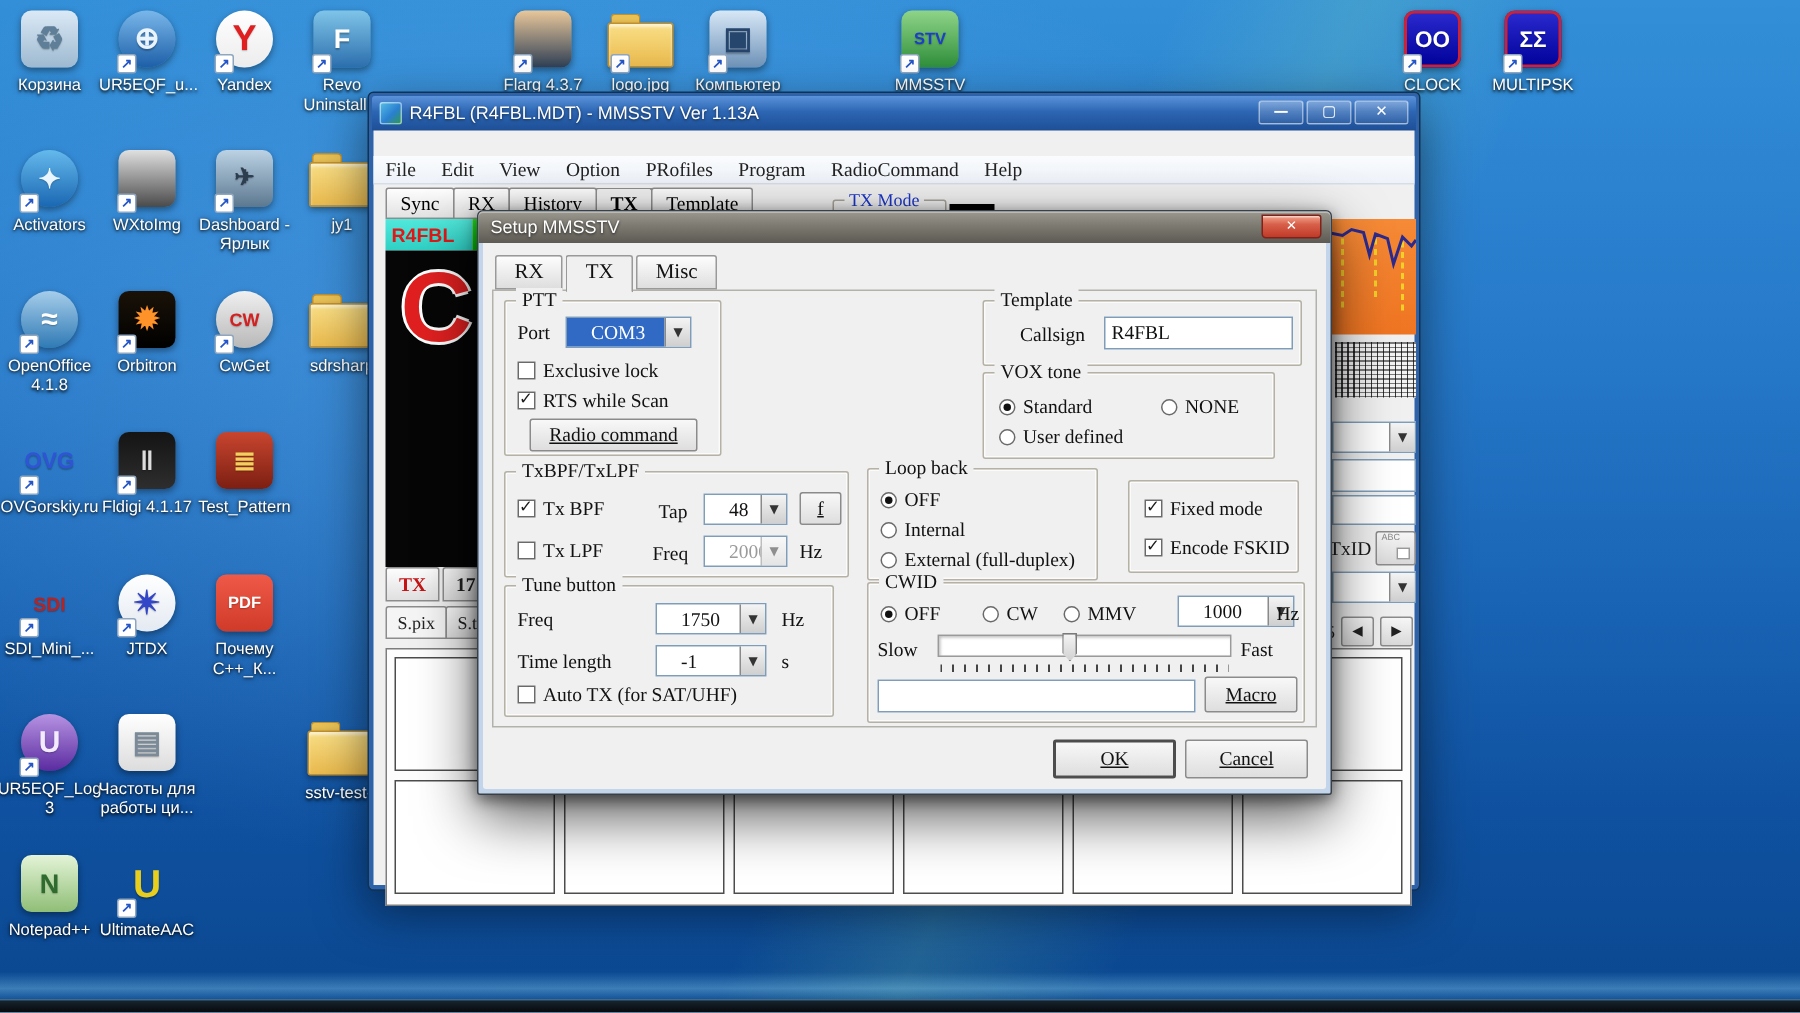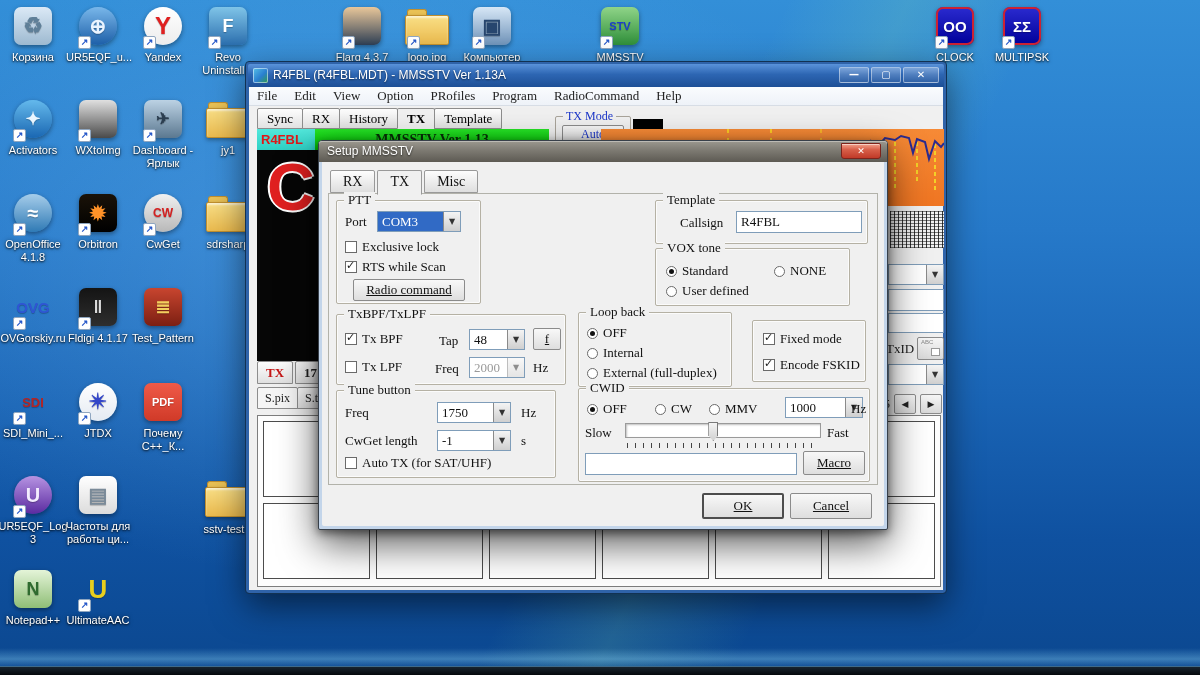--- a/index.html
+++ b/index.html
@@ -32,21 +32,21 @@
   .folder .fbody { position:absolute; top:6px; left:0; right:0; bottom:0; background:linear-gradient(180deg,#f9df86,#eaba4e); border:1px solid #c08f2e; border-radius:2px; box-shadow:inset 0 2px 2px rgba(255,255,255,.6), 0 2px 4px rgba(0,0,0,.35); }
   .sc-arrow { position:absolute; left:calc(50% - 20px); bottom:0; width:13px; height:13px; background:#fff;
     border:1px solid #8fa6c0; border-radius:2px; font-size:9px; line-height:11px; font-weight:bold; color:#2456c8; text-align:center; }
   .dlabel { display:block; margin-top:2px; font:11px/13px "Liberation Sans",sans-serif; color:#fff;
     text-shadow:0 1px 2px rgba(0,0,0,.9), 0 0 4px rgba(0,0,0,.55); }
 
   
   .window { position:absolute; left:246px; top:62px; width:700px; height:531px; z-index:5;
     background:#f0f0f0; border:3px solid #2f63a9; outline:1px solid #123253; border-radius:3px;
     box-shadow:0 12px 34px rgba(0,0,0,.55); }
-  .titlebar { position:relative; height:23px; margin:-1px -1px 0 -1px;
+  .titlebar { position:relative; height:23px; margin:-1px -1px 17px -1px;
     background:linear-gradient(180deg,#5a93da 0%,#2d66b3 45%,#1d4f96 100%); border-radius:2px 2px 0 0; }
   .titlebar .wicon { position:absolute; left:5px; top:4px; width:15px; height:15px; border-radius:2px;
     background:linear-gradient(135deg,#57c1e8 0%,#2a7fd0 55%,#2f9b4a 100%); box-shadow:inset 0 0 0 1px rgba(255,255,255,.5); }
   .titlebar .wtitle { position:absolute; left:25px; top:4px; font:12px "Liberation Sans",sans-serif; color:#fff;
     text-shadow:0 1px 2px rgba(0,0,0,.6); white-space:nowrap; }
   .wbtns { position:absolute; right:5px; top:3px; display:flex; gap:2px; }
   .wbtn { width:30px; height:16px; border:1px solid rgba(255,255,255,.45); border-radius:2px;
     background:linear-gradient(180deg,rgba(255,255,255,.28),rgba(255,255,255,.06));
     color:#fff; font:bold 10px/14px "DejaVu Sans",sans-serif; text-align:center; }
   .wbtn.close { width:36px; }
@@ -125,21 +125,21 @@
   .group .glabel { position:absolute; top:-9px; left:7px; background:#f0f0f0; padding:0 4px; font:13px "Liberation Serif",serif; color:#111; white-space:nowrap; }
   .lbl { position:absolute; font:13px "Liberation Serif",serif; color:#111; white-space:nowrap; }
   .cbitem { position:absolute; display:flex; align-items:center; gap:5px; font:13px "Liberation Serif",serif; color:#111; white-space:nowrap; }
   .cb { width:12px; height:12px; background:#fff; border:1px solid #6a6a6a; position:relative; flex:0 0 auto; }
   .cb.on::after { content:"✓"; position:absolute; left:0px; top:-3px; font:bold 11px "DejaVu Sans",sans-serif; color:#1a1a1a; }
   .radio-item { position:absolute; display:flex; align-items:center; gap:5px; white-space:nowrap; }
   .radio-item u { text-decoration:none; font:13px "Liberation Serif",serif; color:#111; }
   .rb { width:11px; height:11px; border-radius:50%; background:#fff; border:1px solid #6a6a6a; position:relative; flex:0 0 auto; }
   .rb.sel::after { content:""; position:absolute; left:2px; top:2px; width:5px; height:5px; border-radius:50%; background:#111; }
   .combo { position:absolute; display:flex; height:21px; border:1px solid #7f9db9; background:#fff; }
-  .combo .val { flex:1; font:13px/19px "Liberation Serif",serif; padding:0 4px; color:#111; overflow:hidden; }
+  .combo .val { flex:1; font:13px/19px "Liberation Serif",serif; padding:0 16px; color:#111; overflow:hidden; }
   .combo .val.sel { background:#316ac5; color:#fff; }
   .combo .val.dis { color:#9a9a9a; }
   .combo .drop { width:17px; background:linear-gradient(180deg,#f4f4f4,#cfcfcf); border-left:1px solid #8a8a8a;
     font:8px/19px "DejaVu Sans",sans-serif; text-align:center; color:#333; }
   .combo.dis .drop { opacity:.55; }
   .tinput { position:absolute; background:#fff; border:1px solid #7f9db9; font:13px/20px "Liberation Serif",serif; padding:0 4px; color:#111; }
   .pbtn { position:absolute; background:linear-gradient(180deg,#f8f8f8,#dedede); border:1px solid #8b8b8b; border-radius:2px;
     font:13px "Liberation Serif",serif; color:#111; display:flex; align-items:center; justify-content:center;text-decoration:underline; }
   .pbtn.default { border:2px solid #4d4d4d; }
   .trough { position:absolute; background:#fff; border:1px solid #9a9a9a; box-shadow:inset 1px 1px 2px rgba(0,0,0,.25); }
@@ -618,21 +618,21 @@
     </div>
 
     <div class="group" style="left:14px; top:228px; width:220px; height:88px">
       <span class="glabel">Tune button</span>
       <span class="lbl" style="left:8px; top:14px">Freq</span>
       <div class="combo" style="left:100px; top:11px; width:74px">
         <span class="val">1750</span>
         <span class="drop">▼</span>
       </div>
       <span class="lbl" style="left:184px; top:14px">Hz</span>
-      <span class="lbl" style="left:8px; top:42px">CwGet length</span>
+      <span class="lbl" style="left:8px; top:42px">Time length</span>
       <div class="combo" style="left:100px; top:39px; width:74px">
         <span class="val">-1</span>
         <span class="drop">▼</span>
       </div>
       <span class="lbl" style="left:184px; top:42px">s</span>
       <label class="cbitem" style="left:8px; top:64px">
         <i class="cb"></i>
           <span>Auto TX (for SAT/UHF)</span>
       </label>
     </div>

